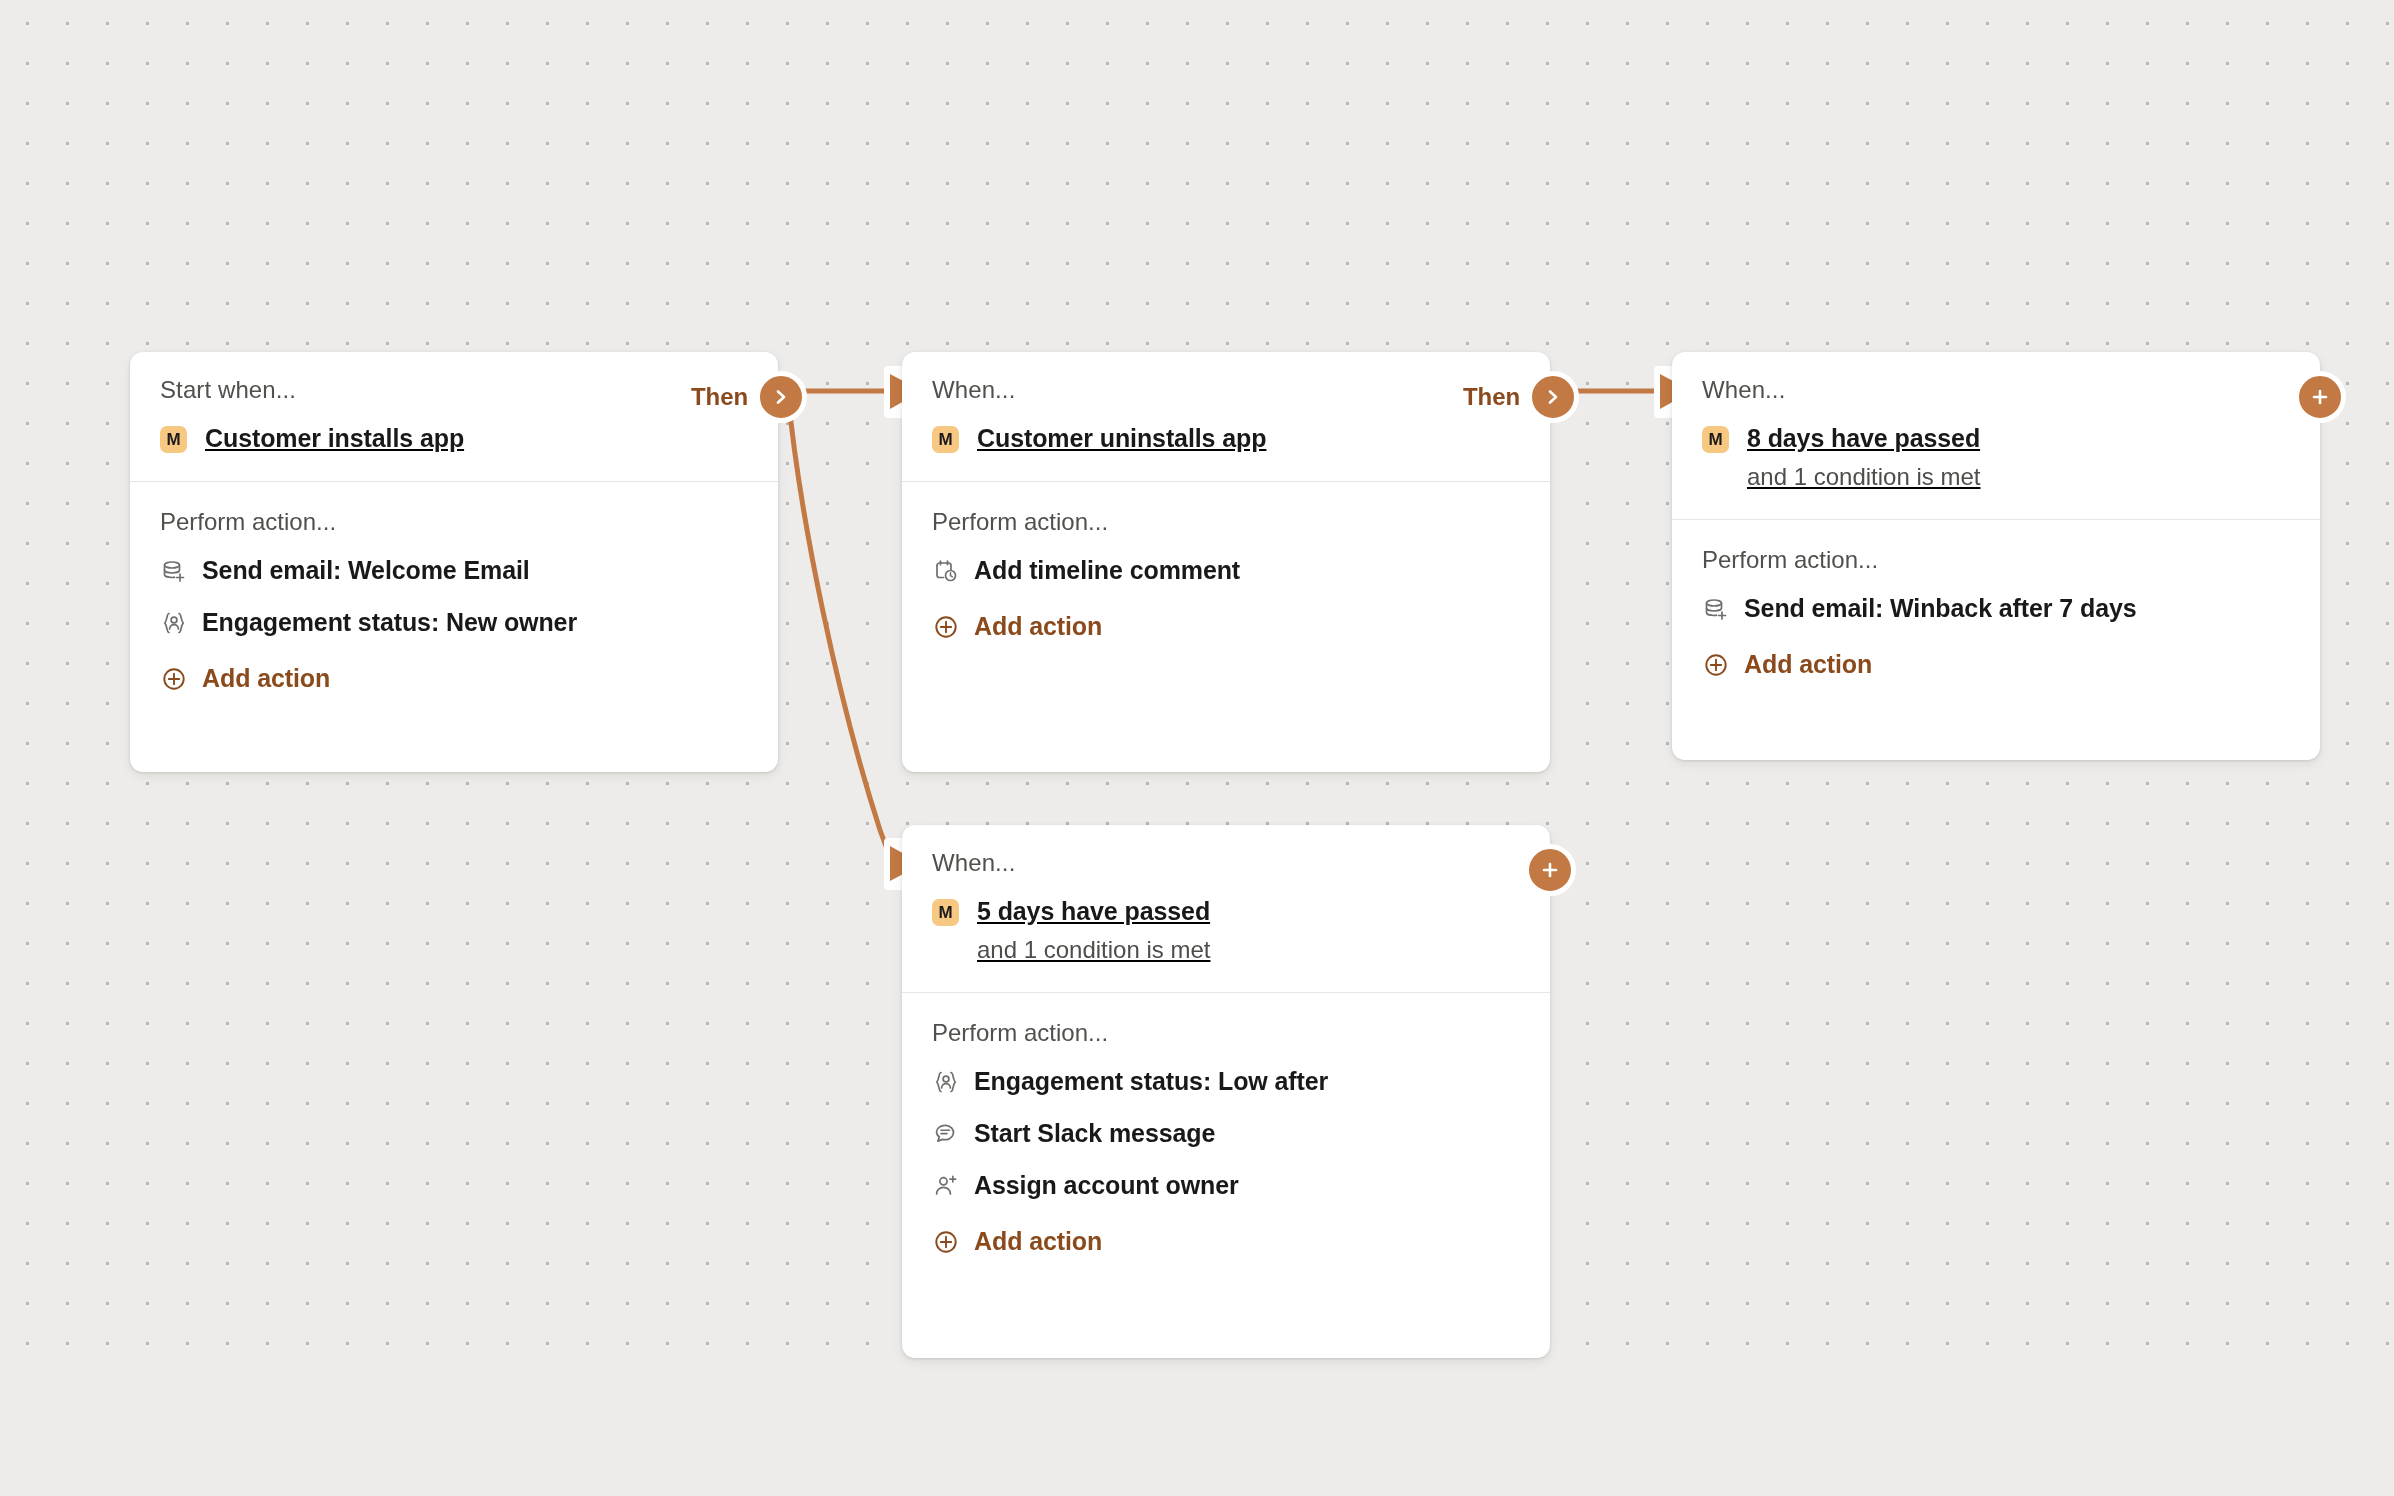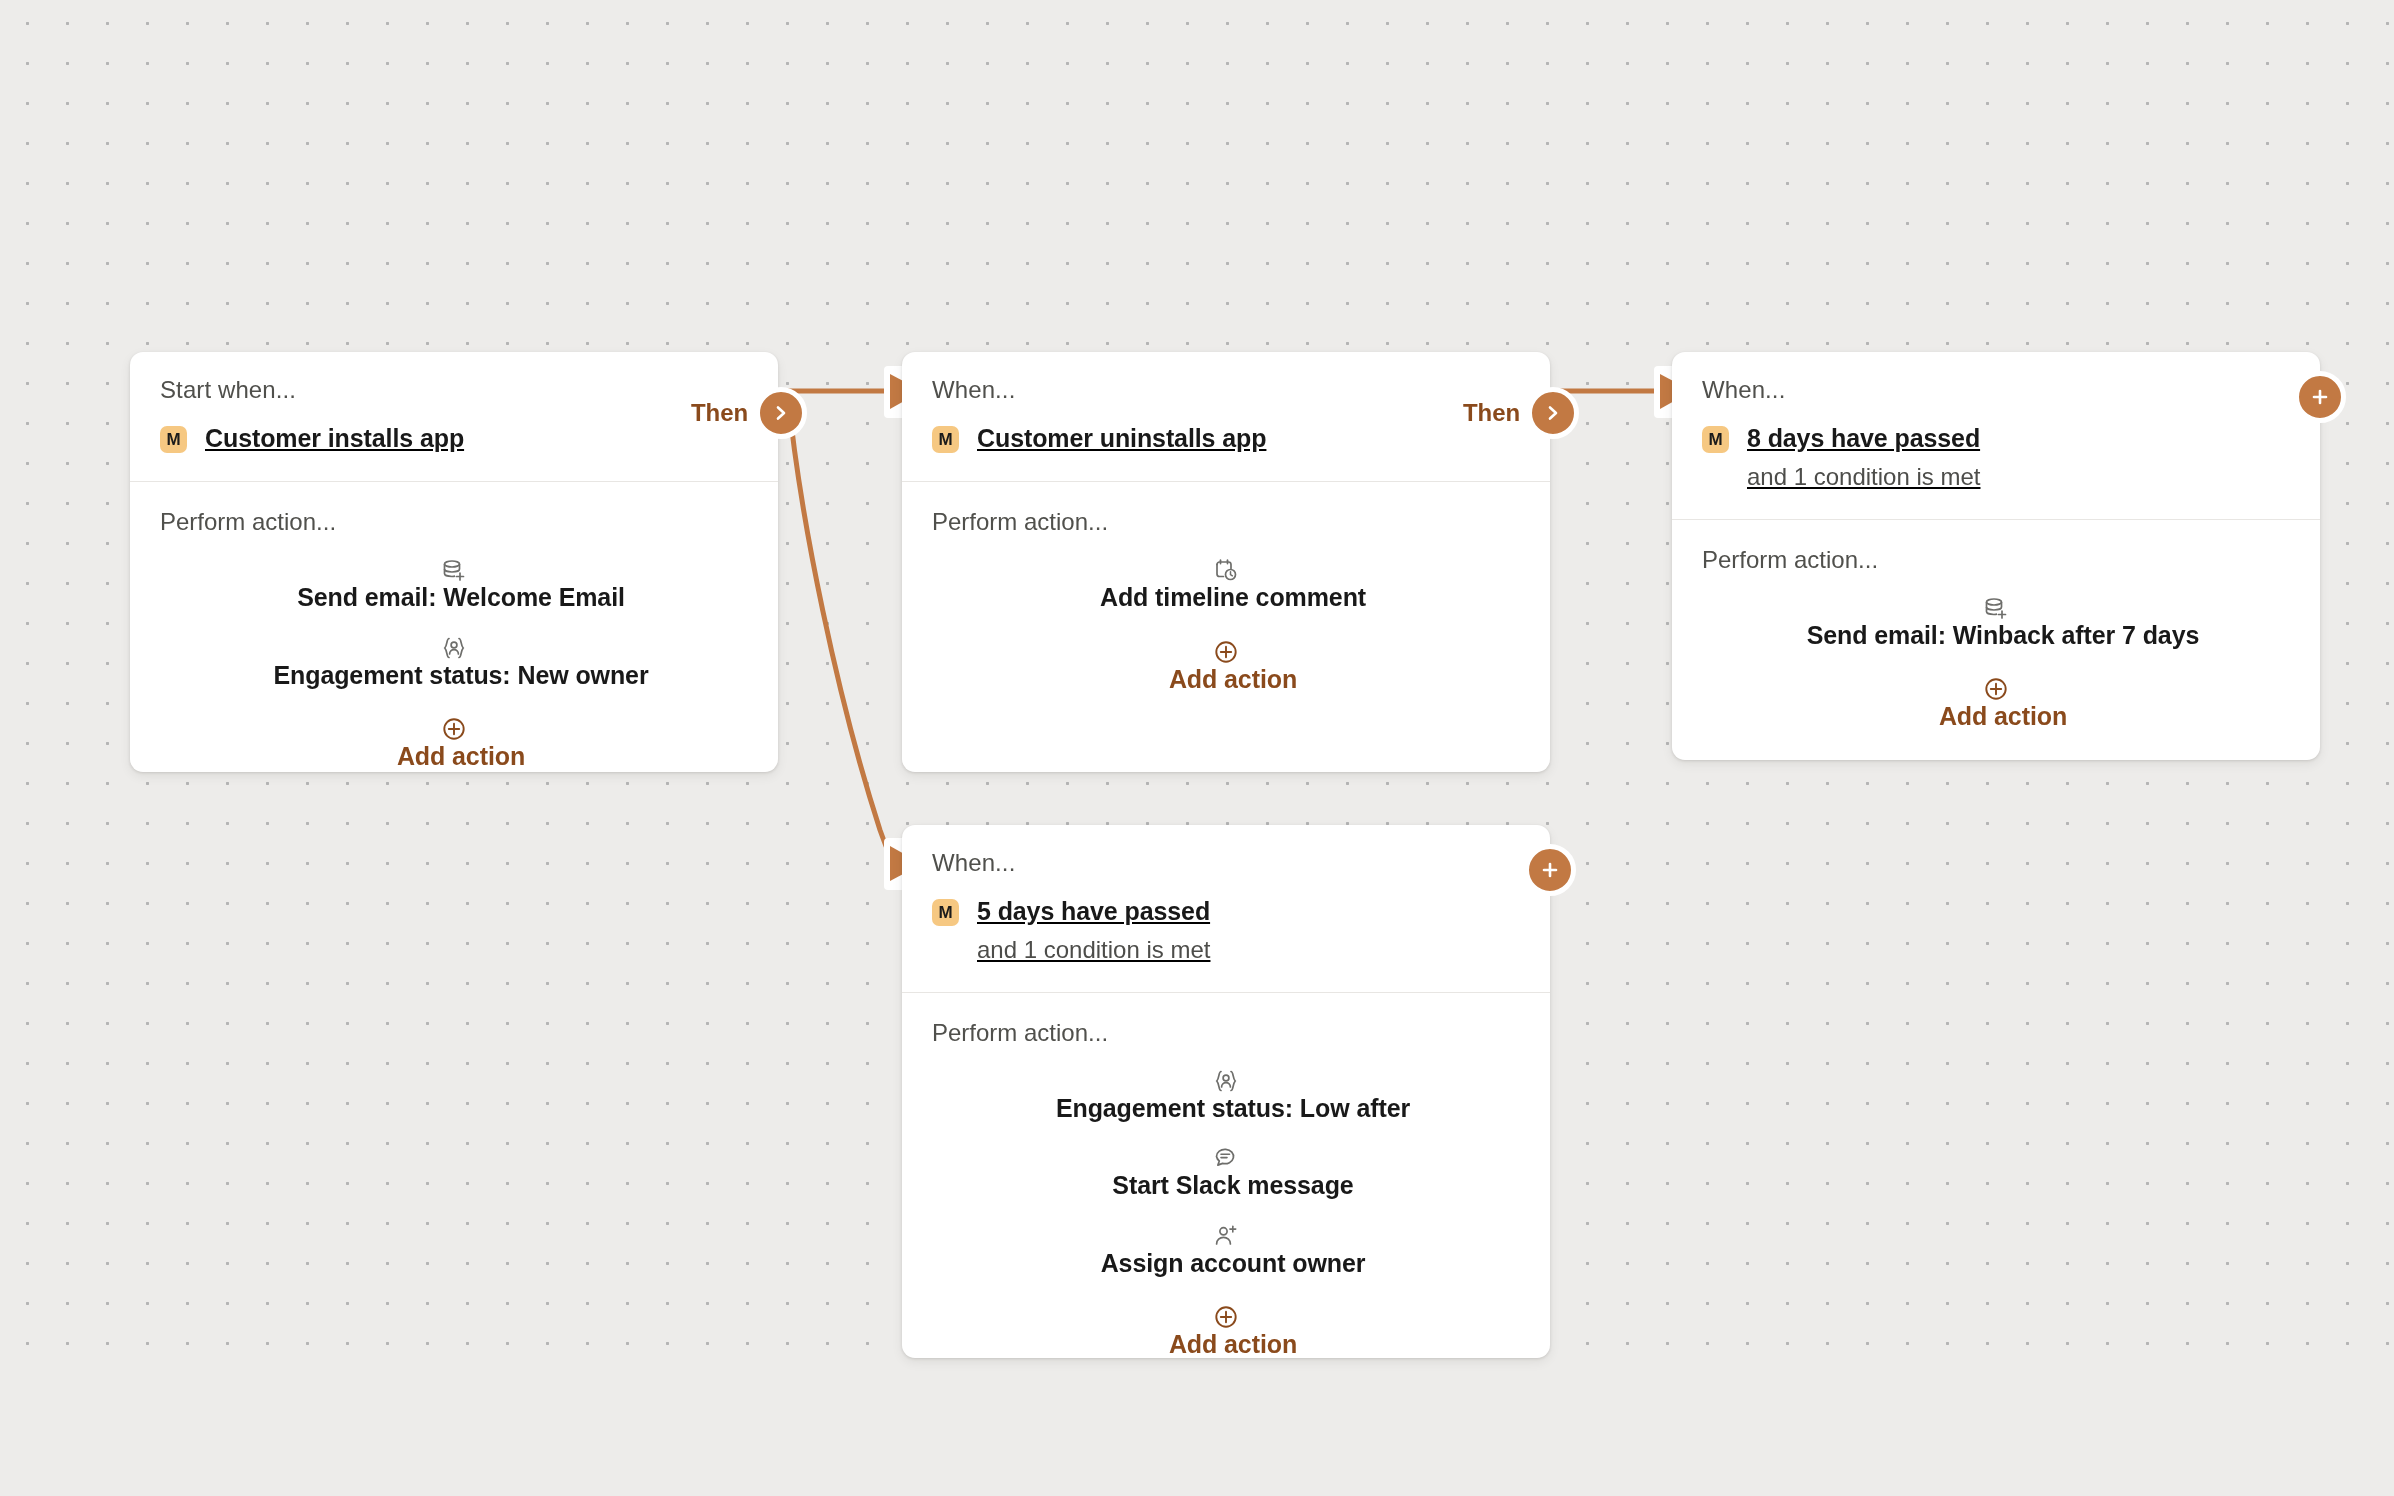--- a/index.html
+++ b/index.html
@@ -114,21 +114,20 @@
     font-weight: 400;
     line-height: 1;
     margin-bottom: 22px;
   }
 
   .action-row {
     display: flex;
     align-items: center;
     margin-bottom: 22px;
     min-height: 30px;
-    flex-direction: column;
   }
   .action-row:last-child { margin-bottom: 0; }
 
   .act-icon {
     flex: 0 0 auto;
     width: 28px;
     height: 28px;
     display: flex;
     align-items: center;
     justify-content: center;
@@ -142,21 +141,21 @@
     letter-spacing: -0.1px;
     line-height: 1.1;
   }
 
   .add-row { margin-top: 26px; }
   .add-row .act-label { color: #8a4a1c; }
 
   
   .then-group {
     position: absolute;
-    top: 40px;
+    top: 24px;
     right: -24px;
     display: flex;
     align-items: center;
     z-index: 6;
     text-align: center;
   }
   .then-label {
     font-size: 24px;
     font-weight: bold;
     color: #8a4a1c;

